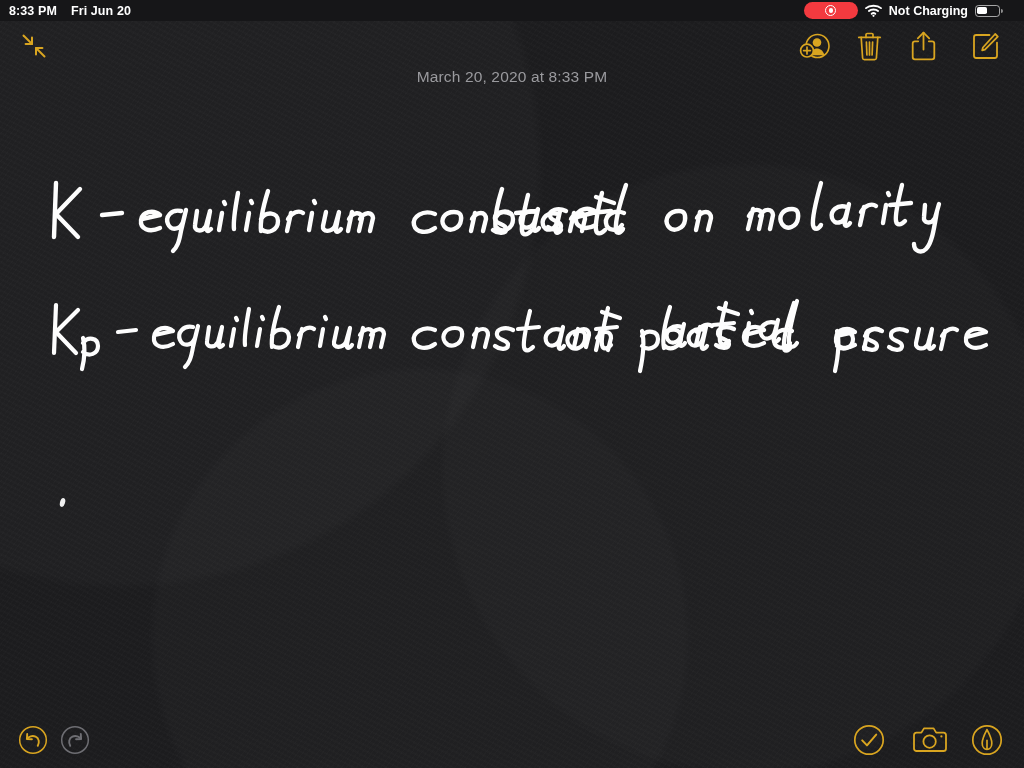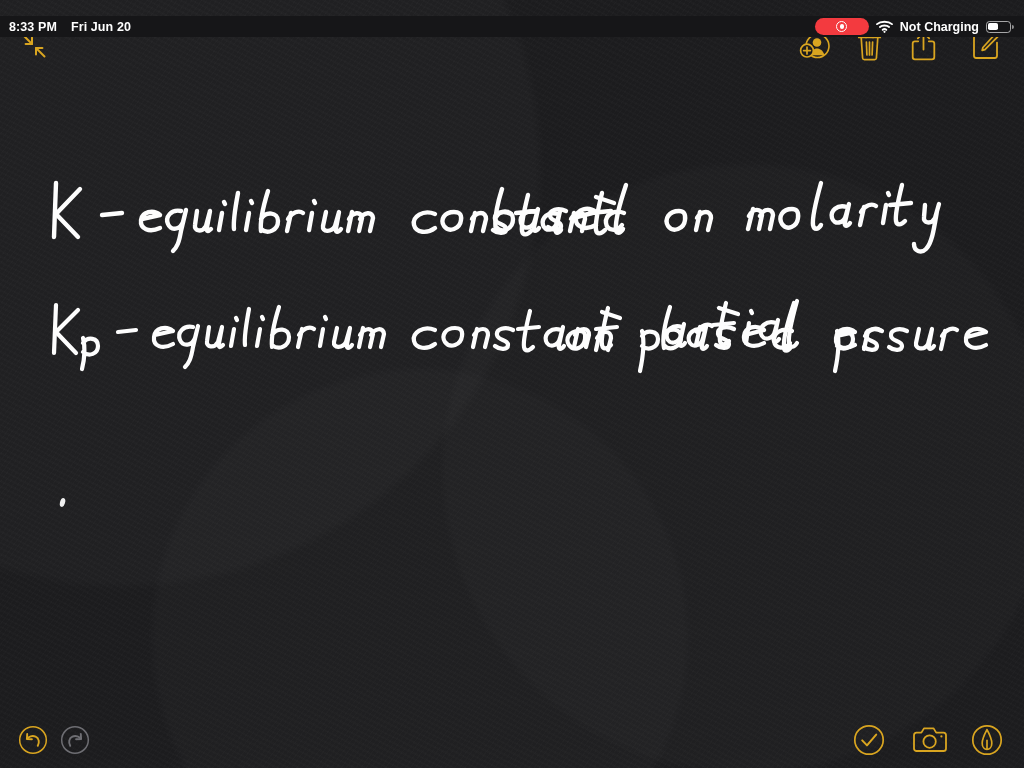--- a/index.html
+++ b/index.html
@@ -22,21 +22,21 @@
       radial-gradient(circle at 12% 22%, rgba(255,255,255,0.018) 0 38%, rgba(0,0,0,0) 39%),
       radial-gradient(circle at 73% 61%, rgba(255,255,255,0.016) 0 34%, rgba(0,0,0,0) 35%),
       radial-gradient(circle at 41% 83%, rgba(255,255,255,0.014) 0 30%, rgba(0,0,0,0) 31%),
       repeating-linear-gradient(27deg, rgba(255,255,255,0.012) 0 2px, rgba(0,0,0,0) 2px 5px),
       repeating-linear-gradient(-54deg, rgba(255,255,255,0.010) 0 1px, rgba(0,0,0,0) 1px 4px);
   }
 
   
   #statusbar {
     position: absolute;
-    top: 16px; left: 0;
+    top: 0; left: 0;
     width: 1024px;
     height: 21px;
     display: flex;
     align-items: center;
     background: #161618;
     z-index: 40;
   }
   .sb-left {
     display: flex;
     align-items: center;
@@ -45,21 +45,21 @@
     color: #ffffff;
     font-size: 12.5px;
     font-weight: bold;
     letter-spacing: 0.1px;
   }
   .sb-right {
     margin-left: auto;
     display: flex;
     align-items: center;
     gap: 7px;
-    padding-right: 13px;
+    padding-right: 24px;
     color: #ffffff;
     font-size: 12.5px;
     font-weight: bold;
   }
   .rec-pill {
     width: 54px;
     height: 17px;
     border-radius: 9px;
     background: #f33a3f;
     display: flex;
@@ -279,20 +279,21 @@
         <svg width="29" height="29" viewBox="0 0 29 29">
           <g stroke="#d9a520" stroke-width="1.8" fill="none" stroke-linecap="round" stroke-linejoin="round">
             <path d="M18.5 3 L5.2 3 C3.9 3 3 3.9 3 5.2 L3 23.8 C3 25.1 3.9 26 5.2 26 L23.8 26 C25.1 26 26 25.1 26 23.8 L26 10.6"></path>
             <path d="M11.2 18.4 L13.9 17.6 L26.8 4.6 L24.2 2 L11.9 15.5 Z"></path>
           </g>
         </svg>
       </span>
     </div>
   </div>
 
+  <div id="note-date">March 20, 2020 at 8:33 PM</div>
 
   <div id="note-canvas">
 
     <div class="ink-line" id="ink-line-1">
       <svg width="760" height="110" viewBox="0 0 760 110" aria-hidden="true">
         <g fill="none" stroke="#fdfdfd" stroke-width="4.4" stroke-linecap="round" stroke-linejoin="round">
 
           <path d="M6 16 L4 70"></path>
           <path d="M30 22 L6 47 L28 70"></path>
 

